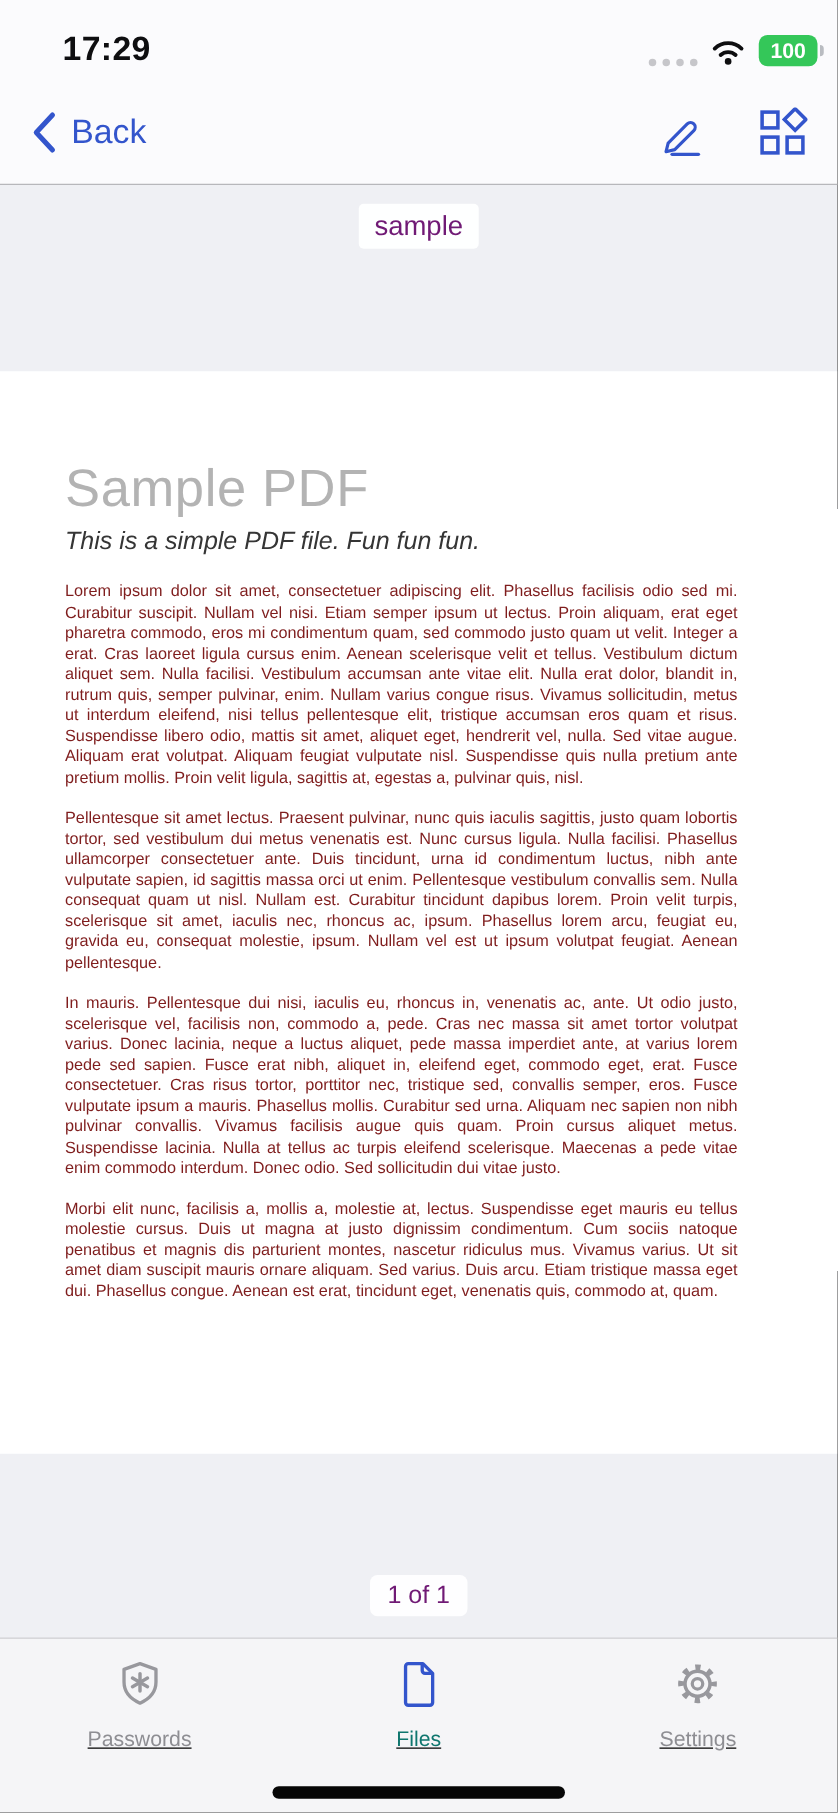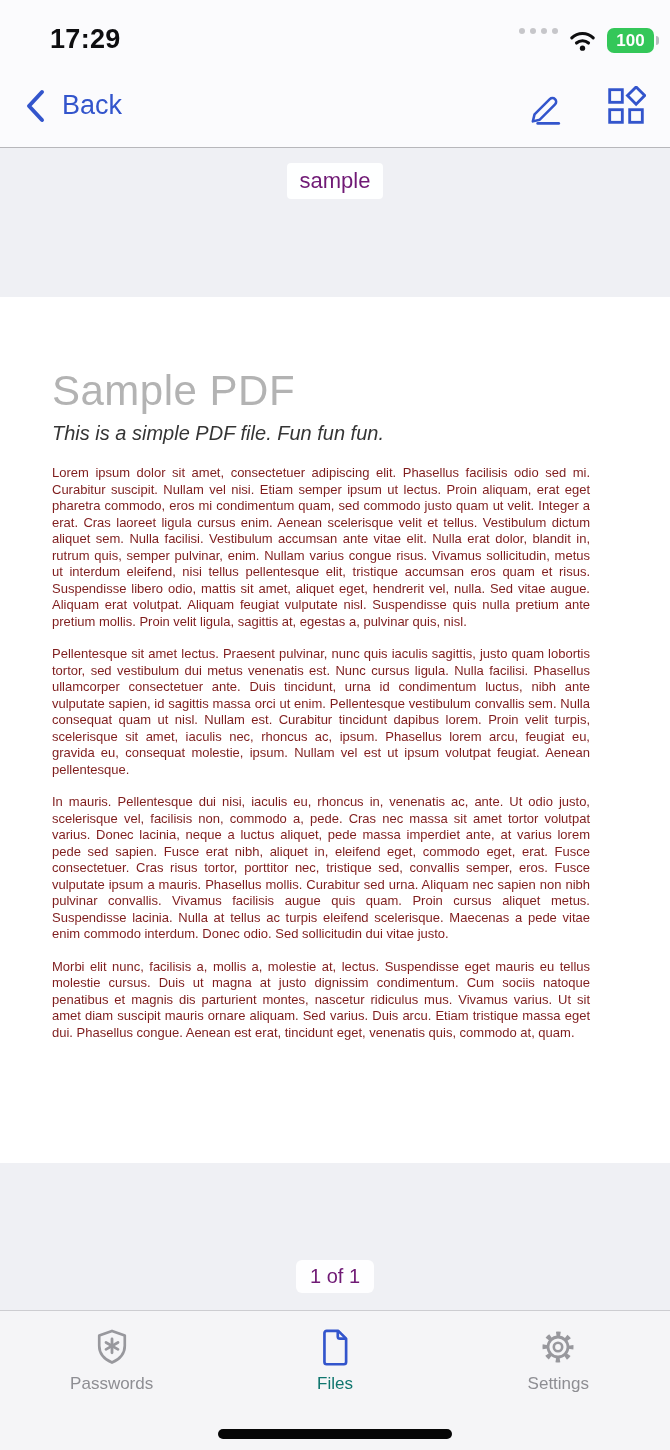--- a/index.html
+++ b/index.html
@@ -15,38 +15,38 @@
     position:absolute; top:0; left:0; right:0; height:148px;
     background:#fbfbfd; border-bottom:1px solid #b7b7bb;
   }
   .status-bar { position:relative; height:64px; }
   .status-time {
     position:absolute; left:50px; top:24px;
     font-size:27px; font-weight:700; color:#0e0e10; letter-spacing:.3px;
   }
   .status-right {
     position:absolute; right:16px; top:28px;
-    display:flex; align-items:flex-start; gap:9px;
+    display:flex; align-items:flex-end; gap:9px;
   }
   .cell-dots { display:flex; gap:5px; align-items:center; }
   .cell-dots i { width:6px; height:6px; border-radius:50%; background:#c6c6ca; }
   .battery {
     position:relative; display:flex; align-items:center; justify-content:center;
     width:47px; height:25px; border-radius:7px; background:#34c759;
     color:#fff; font-size:17px; font-weight:700;
   }
   .battery .nub {
     position:absolute; right:-5px; top:8px; width:3.5px; height:9px;
     background:#b9bcc1; border-radius:0 3px 3px 0;
   }
   .nav-bar {
     position:absolute; top:64px; left:0; right:0; bottom:0;
     display:flex; align-items:center; padding:0 24px;
   }
-  .back-btn { display:flex; align-items:center; gap:16px; cursor:pointer; }
+  .back-btn { display:flex; align-items:center; gap:11px; cursor:pointer; }
   .back-label { font-size:27px; color:#3355cc; }
   .nav-actions { margin-left:auto; display:flex; align-items:center; gap:42px; }
   .icon-btn { display:flex; align-items:center; cursor:pointer; }
   
   .doc-title-row { position:absolute; top:163px; left:0; right:0; text-align:center; }
   .doc-title {
     display:inline-block; background:rgba(255,255,255,.94);
     padding:5px 13px; border-radius:4px;
     font-size:22px; color:#701a75;
   }
@@ -75,21 +75,21 @@
     font-size:20px; color:#701a75;
   }
   
   .tab-bar {
     position:absolute; left:0; right:0; bottom:0; height:140px;
     background:#f5f5f7; border-top:1px solid #cdcdd1;
     display:flex;
   }
   .tab-item {
     flex:1; display:flex; flex-direction:column; align-items:center;
-    padding-top:16px; gap:7px; cursor:pointer;
+    padding-top:16px; gap:15px; cursor:pointer;text-decoration:underline;
   }
   .tab-label { font-size:17px; color:#8e8e93; }
   .tab-item.active .tab-label { color:#0f766e; }
   .home-indicator {
     position:absolute; left:50%; bottom:11px; transform:translateX(-50%);
     width:234px; height:10px; border-radius:5px; background:#060606;
   }
   svg { display:block; }
 </style>
 </head>

